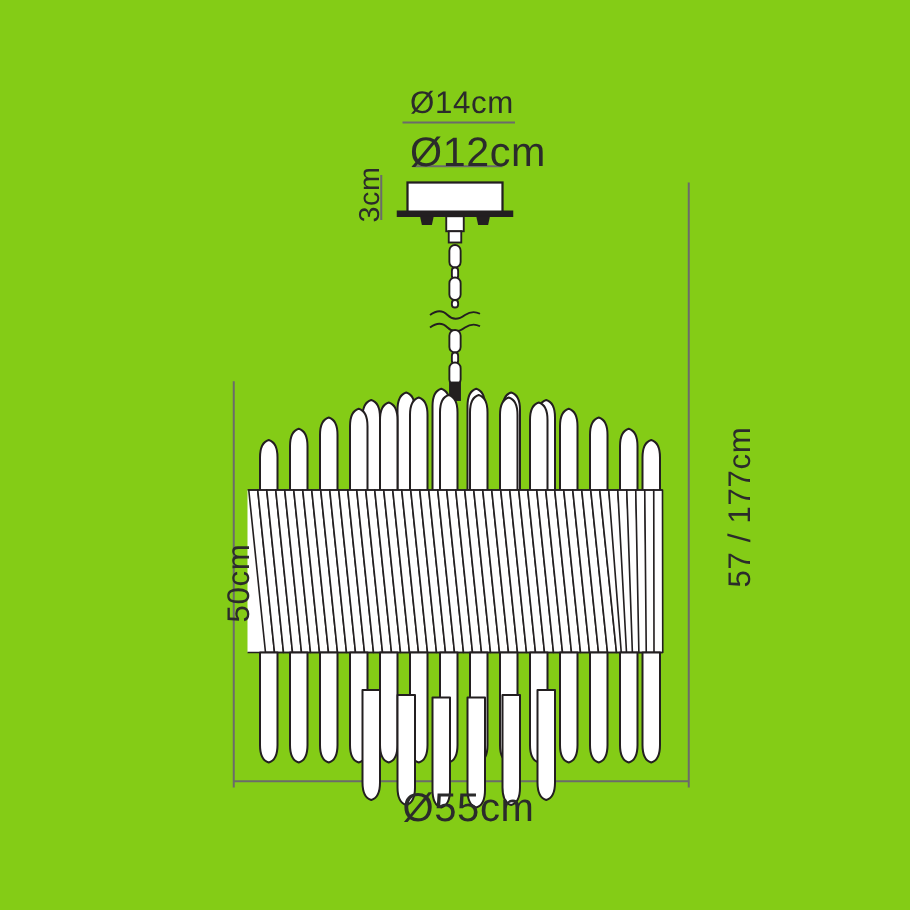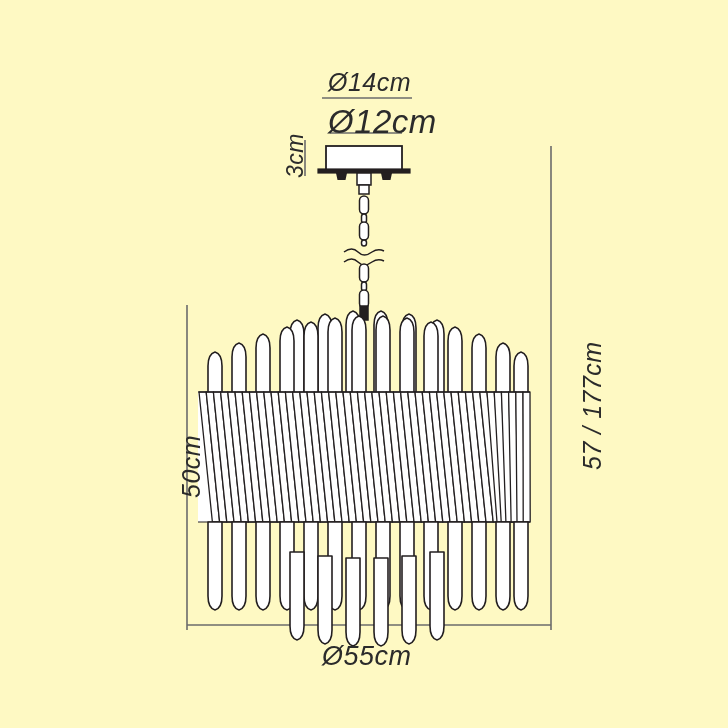--- a/index.html
+++ b/index.html
@@ -10,22 +10,21 @@
   body {
     width: 728px;
     height: 728px;
     overflow: hidden;
     font-family: "Liberation Sans", sans-serif;
   }
   #canvas {
     position: relative;
     width: 728px;
     height: 728px;
-    background: #fef9c3;
-    font-style: italic;
+    background: #84cc16;
   }
   svg.drawing {
     position: absolute;
     left: 0;
     top: 0;
     width: 728px;
     height: 728px;
   }
   .dim-text {
     position: absolute;
@@ -61,22 +60,22 @@
     transform: rotate(-90deg);
   }
   .t-57 {
     left: 578px;
     top: 470px;
     font-size: 25px;
     transform: rotate(-90deg);
   }
   .t-d55 {
     left: 322px;
-    top: 641px;
-    font-size: 27px;
+    top: 628px;
+    font-size: 32px;
   }
 </style>
 </head>
 <body>
 
 <div id="canvas">
 
   <svg class="drawing" viewBox="0 0 728 728">
     <defs>
 

